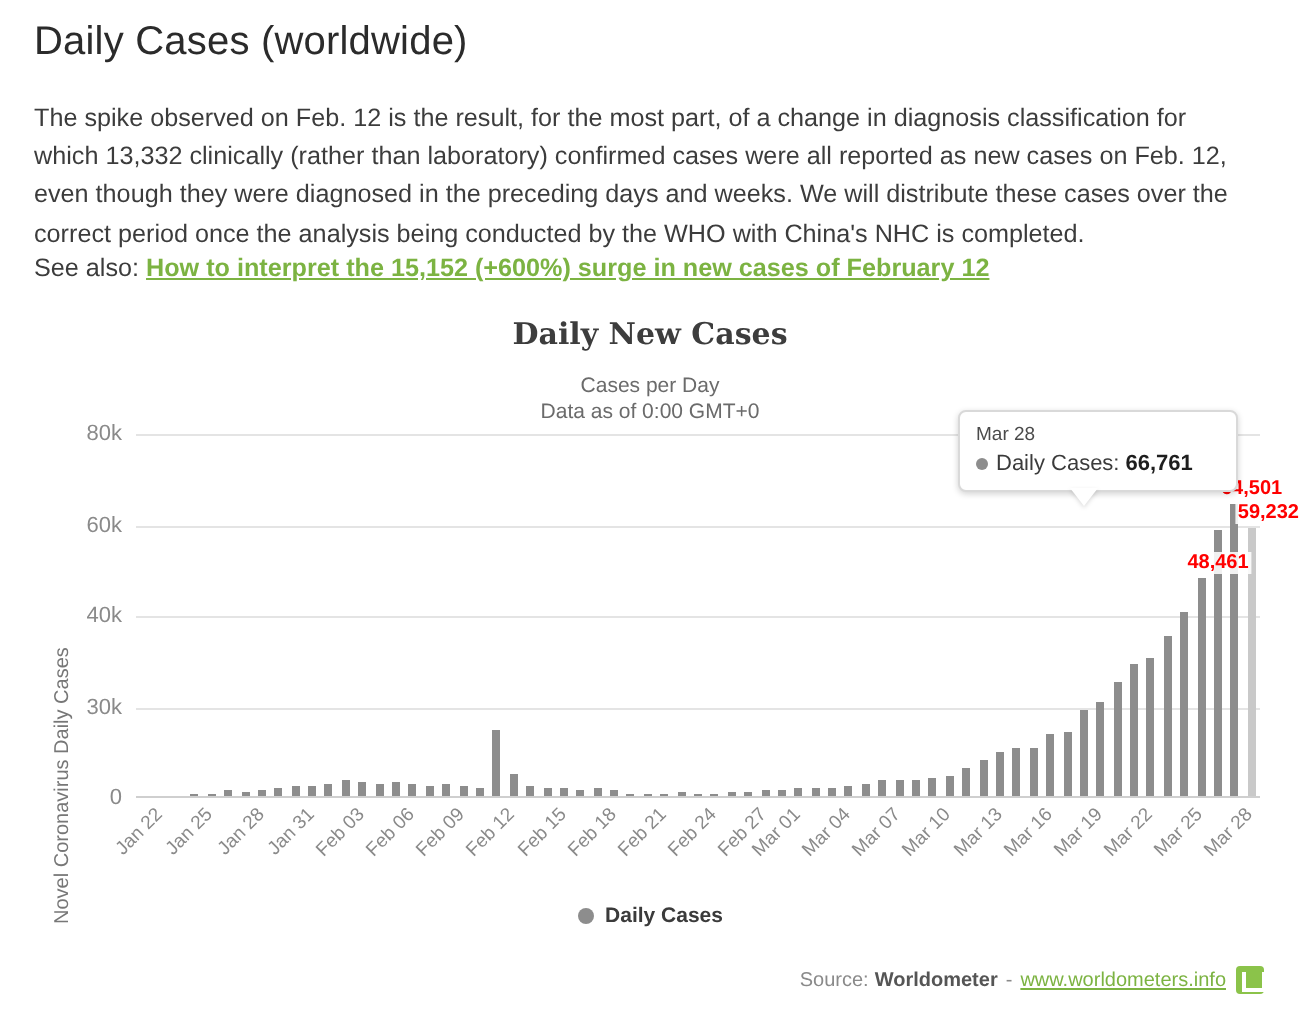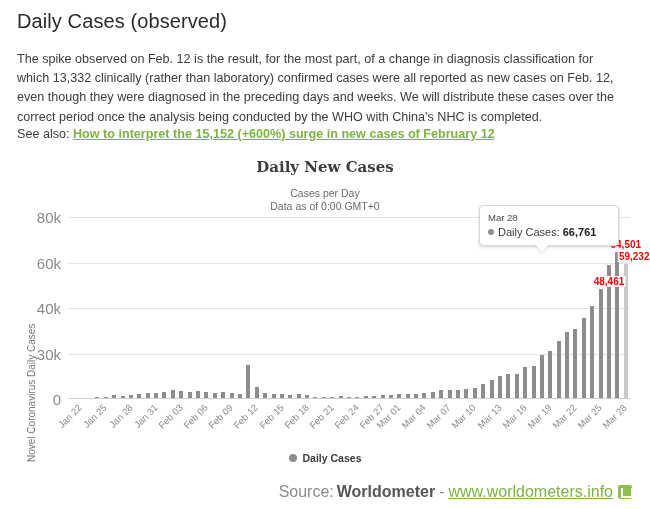--- a/index.html
+++ b/index.html
@@ -113,21 +113,21 @@
     bottom: 0;
     width: 562px;
     height: 1px;
     background: #cfcfcf;
   }
   .y-tick-label {
     position: absolute;
     right: 100%;
     margin-right: 7px;
     transform: translateY(-50%);
-    font-size: 15px;
+    font-size: 11px;
     color: #8a8a8a;
     white-space: nowrap;
   }
   #y-axis-title {
     position: absolute;
     left: 26px;
     top: 310px;
     transform: rotate(-90deg);
     transform-origin: left top;
     font-size: 10px;
@@ -242,21 +242,21 @@
     color: #3b3b3b;
   }
 
   
   #source-footer {
     position: absolute;
     right: 18px;
     top: 483px;
     display: flex;
     align-items: center;
-    font-size: 16px;
+    font-size: 10px;
     color: #8a8a8a;
     justify-content: flex-end;
   }
   #source-brand { font-weight: bold; color: #555555; margin-left: 3px; }
   #source-sep { margin: 0 4px; }
   #source-url {
     color: #7cb342;
     text-decoration: underline;
     cursor: pointer;
   }
@@ -275,21 +275,21 @@
     width: 8px; height: 8px;
     border-left: 2px solid #ffffff;
     border-right: 2px solid #ffffff;
     border-bottom: 2px solid #ffffff;
   }
 </style>
 </head>
 <body>
 
 <div id="page-header">
-  <h1 id="page-title">Daily Cases (observed)</h1>
+  <h1 id="page-title">Daily Cases (worldwide)</h1>
 </div>
 
 <p id="intro-paragraph">The spike observed on Feb. 12 is the result, for the most part, of a change in diagnosis classification for which 13,332 clinically (rather than laboratory) confirmed cases were all reported as new cases on Feb. 12, even though they were diagnosed in the preceding days and weeks. We will distribute these cases over the correct period once the analysis being conducted by the WHO with China's NHC is completed.</p>
 
 <div id="see-also-line">
   <span>See also:</span>
   <a id="see-also-link">How to interpret the 15,152 (+600%) surge in new cases of February 12</a>
 </div>
 
 <div id="chart-panel">

